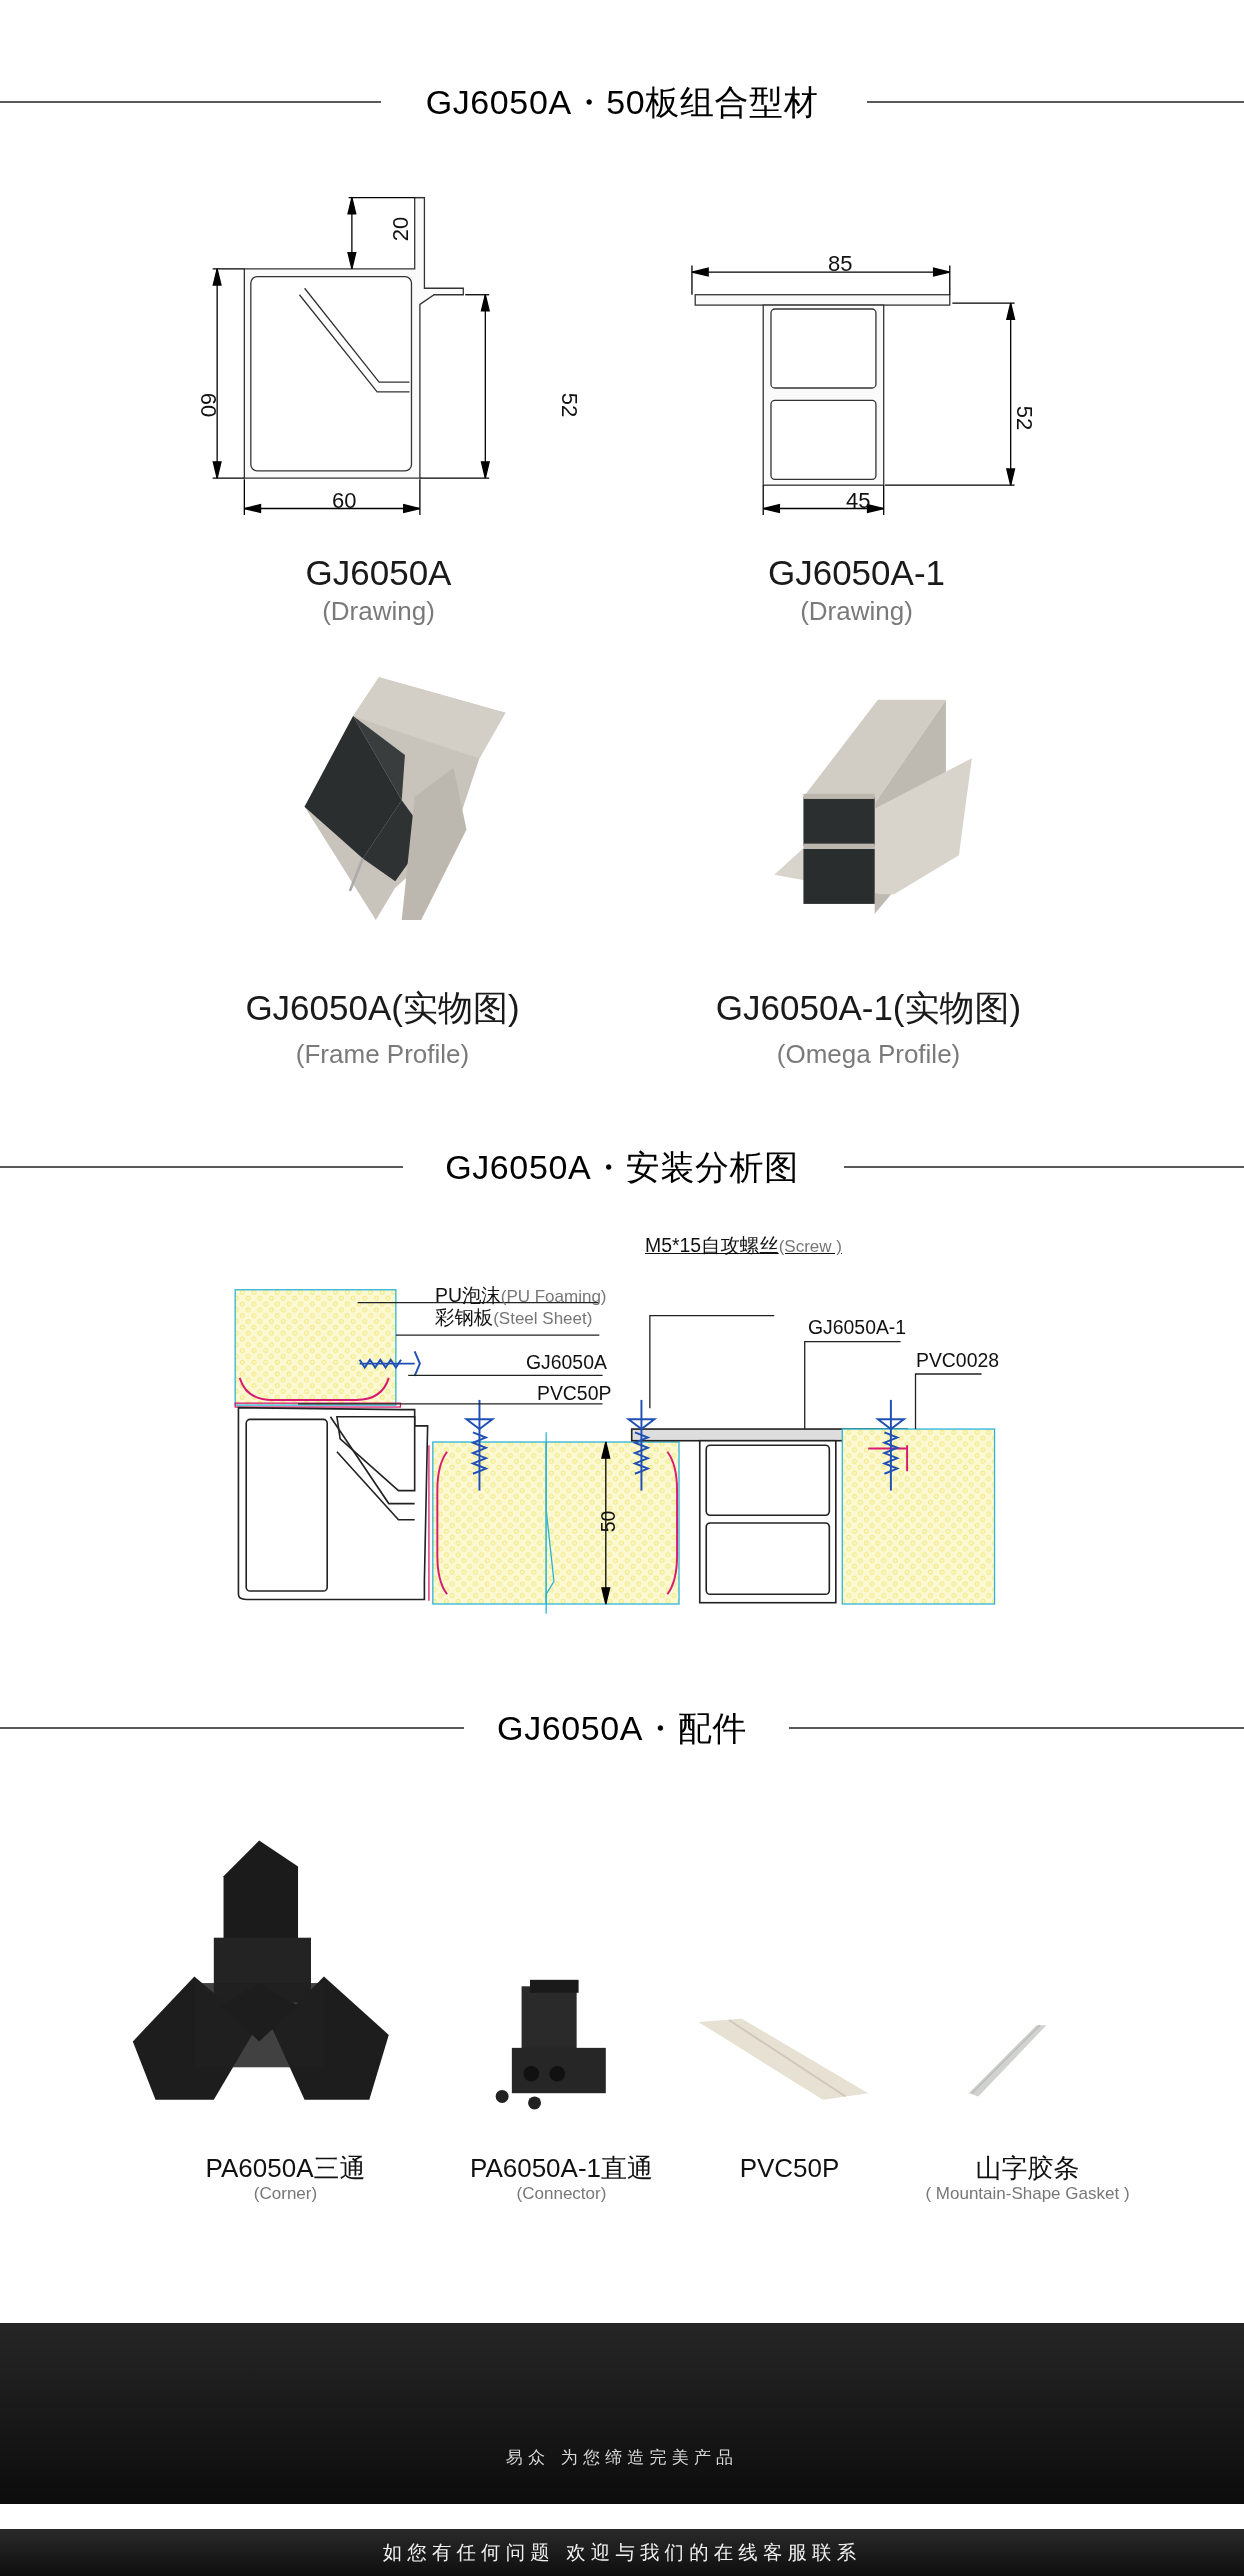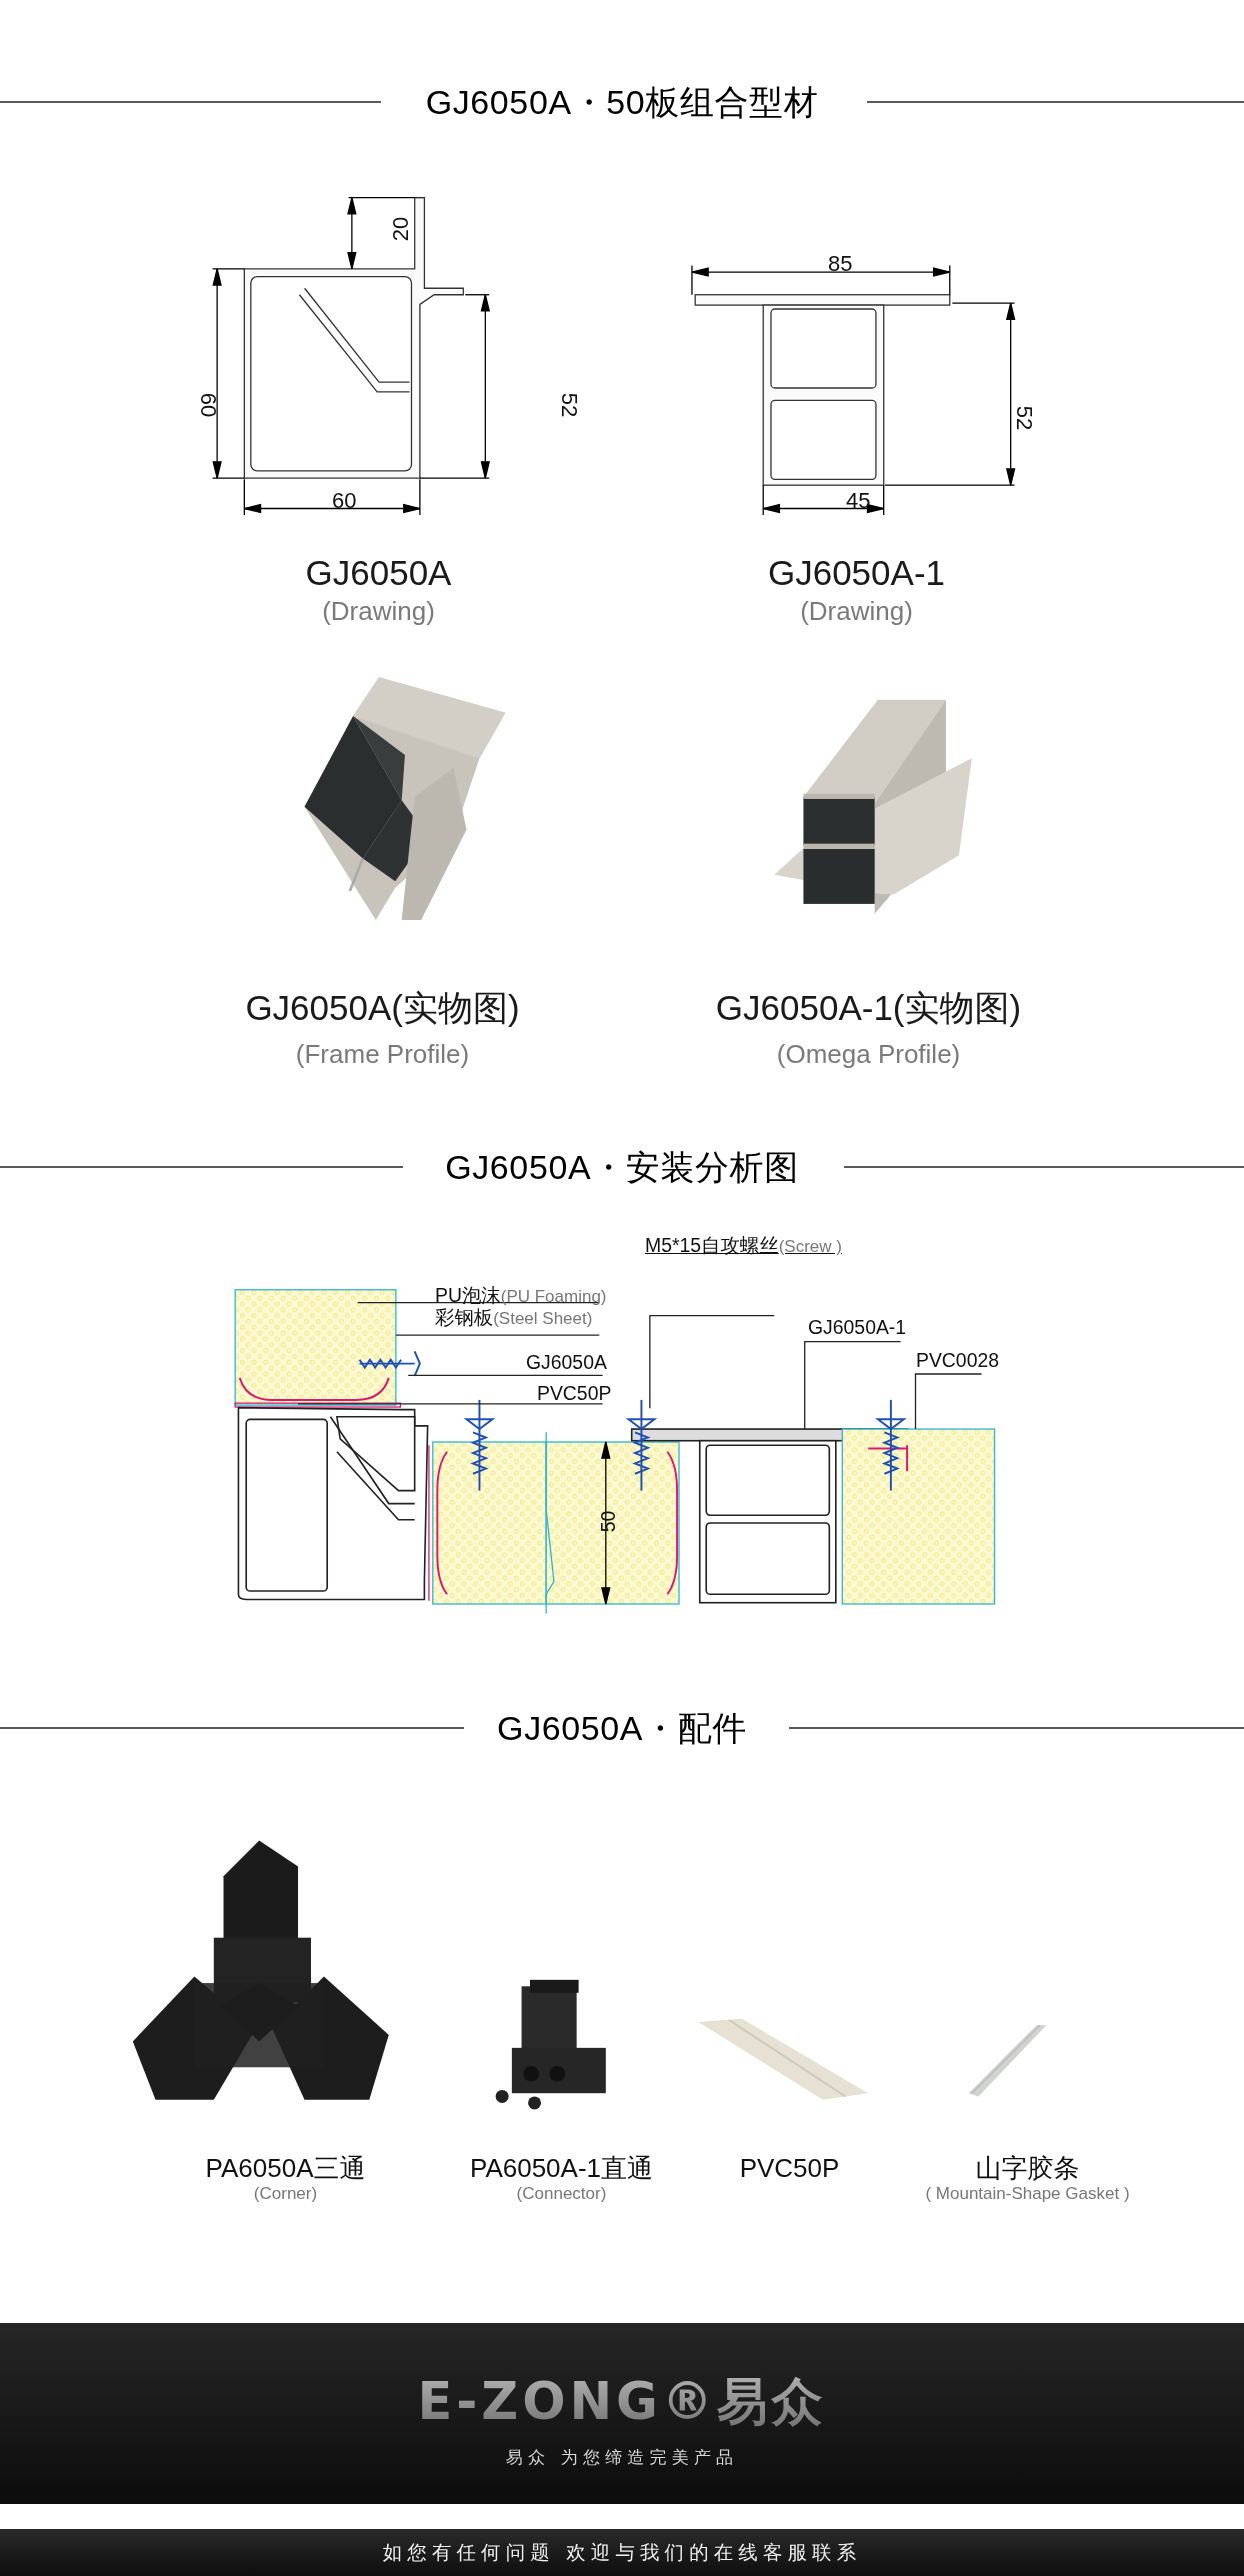--- a/index.html
+++ b/index.html
@@ -253,19 +253,18 @@
 
 <div class="acc-main" style="left:156px;top:2155px;width:259px;">PA6050A三通</div>
 <div class="acc-sub" style="left:156px;top:2184px;width:259px;">(Corner)</div>
 <div class="acc-main" style="left:432px;top:2155px;width:259px;">PA6050A-1直通</div>
 <div class="acc-sub" style="left:432px;top:2184px;width:259px;">(Connector)</div>
 <div class="acc-main" style="left:660px;top:2155px;width:259px;">PVC50P</div>
 <div class="acc-main" style="left:898px;top:2155px;width:259px;">山字胶条</div>
 <div class="acc-sub" style="left:898px;top:2184px;width:259px;">( Mountain-Shape Gasket )</div>
 
 <div class="footer">
-  <div class="footer-logo">E-ZONG®易众</div>
   <div class="footer-slogan">易众 为您缔造完美产品</div>
 </div>
 <div class="bottom-bar">
   <div class="bottom-text">如您有任何问题   欢迎与我们的在线客服联系</div>
 </div>
 
 
 </body></html>

